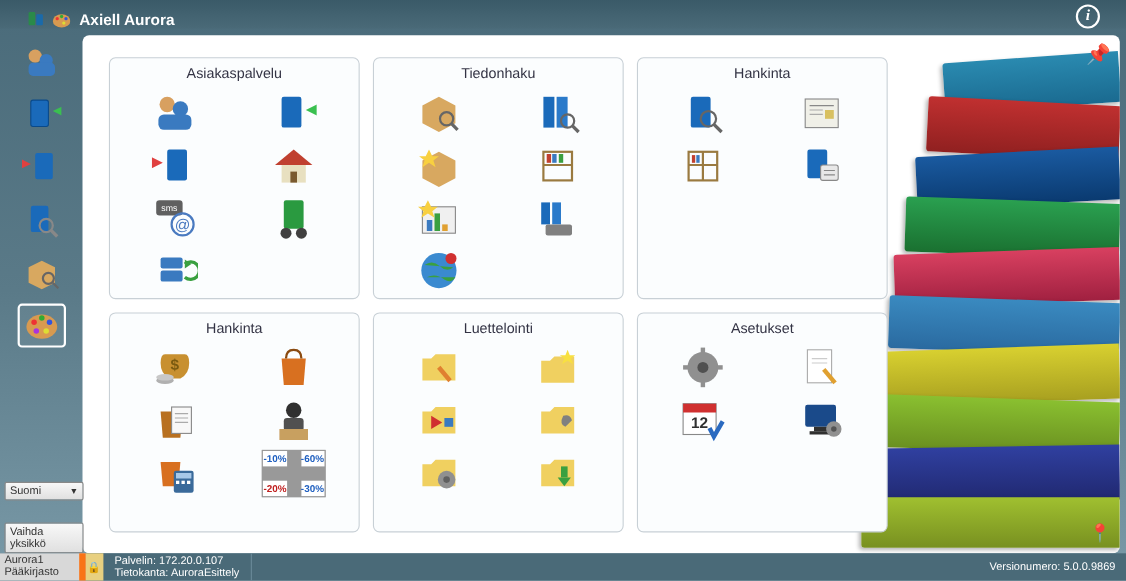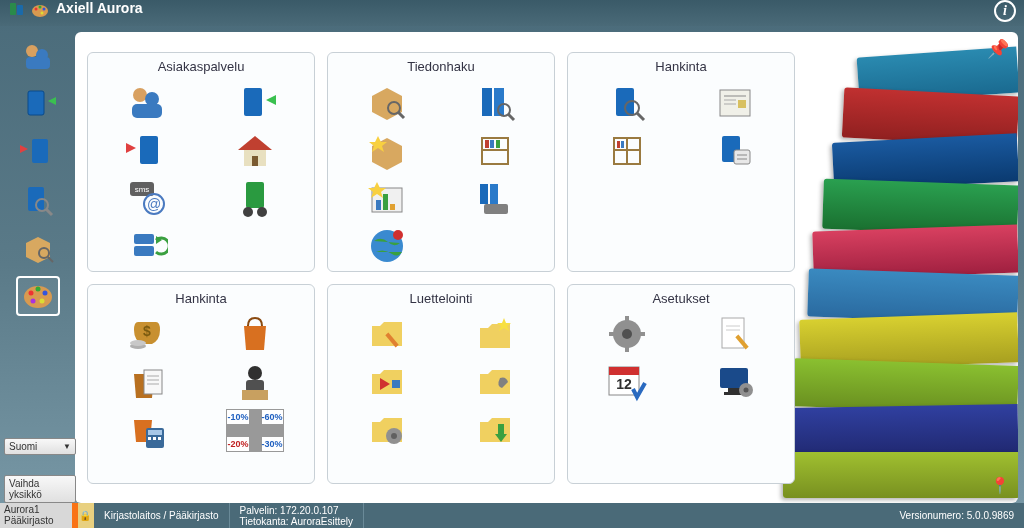--- a/index.html
+++ b/index.html
@@ -12,22 +12,22 @@
   color: #333;
   overflow: hidden;
   position: relative;
 }
 
 
 .titlebar {
   height: 26px;
   background: linear-gradient(to bottom, #3a5a68, #4a6a78);
   display: flex;
-  align-items: flex-start;
-  padding: 0 8px;
+  align-items: flex-end;
+  padding: 0 24px;
   color: #fff;
 }
 .titlebar .app-icons { display: flex; gap: 4px; margin-right: 8px; }
 .titlebar .app-icons .ic { width: 18px; height: 18px; border-radius: 3px; display:flex;align-items:center;justify-content:center;}
 .titlebar .title { font-weight: bold; font-size: 14px; flex: 1; }
 .titlebar .info-btn {
   width: 22px; height: 22px; border: 2px solid #fff; border-radius: 50%;
   display: flex; align-items: center; justify-content: center;
   font-family: Georgia, serif; font-style: italic; font-weight: bold;
   font-size: 14px; cursor: pointer;
@@ -112,21 +112,21 @@
 .pin-bottom { position: absolute; bottom: 8px; right: 8px; z-index: 3; cursor:pointer; color:#5a7a88; font-size:16px;}
 
 
 .modules {
   position: relative;
   z-index: 2;
   display: grid;
   grid-template-columns: repeat(3, 228px);
   grid-template-rows: 220px 200px;
   gap: 12px;
-  padding: 20px 0 0 12px;
+  padding: 20px 0 0 24px;
 }
 .module {
   border: 1px solid #c8d0d6;
   border-radius: 6px;
   background: #fbfdfe;
   padding: 6px 10px 10px 10px;
   display: flex;
   flex-direction: column;
 }
 .module h3 {
@@ -613,23 +613,20 @@
   </div>
 </div>
 
 <div class="statusbar">
   <div class="user-box">
     <div>Aurora1</div>
     <div>Pääkirjasto</div>
   </div>
   <div class="lock-icon">🔒</div>
   <div class="status-seg">
-    <span>Kirjastolaitos / Pääkirjasto</span>
-  </div>
-  <div class="status-seg">
     <div><span>Palvelin:</span> <span>172.20.0.107</span></div>
     <div><span>Tietokanta:</span> <span>AuroraEsittely</span></div>
   </div>
   <div class="version">
     <span>Versionumero:</span>
     <span>5.0.0.9869</span>
   </div>
 </div>
 
 </body></html>

